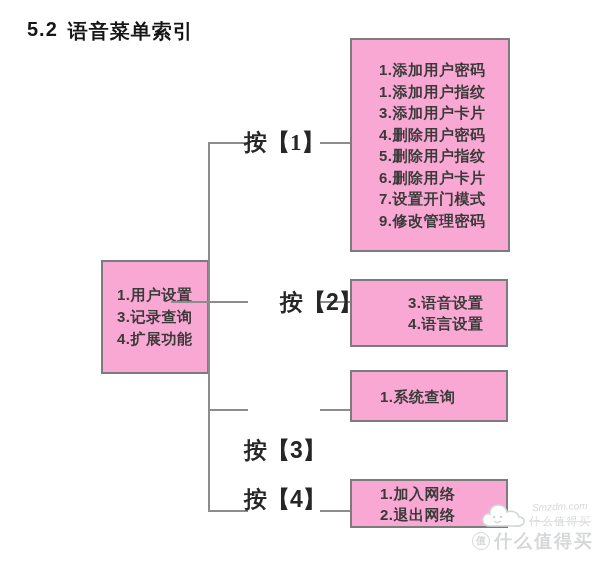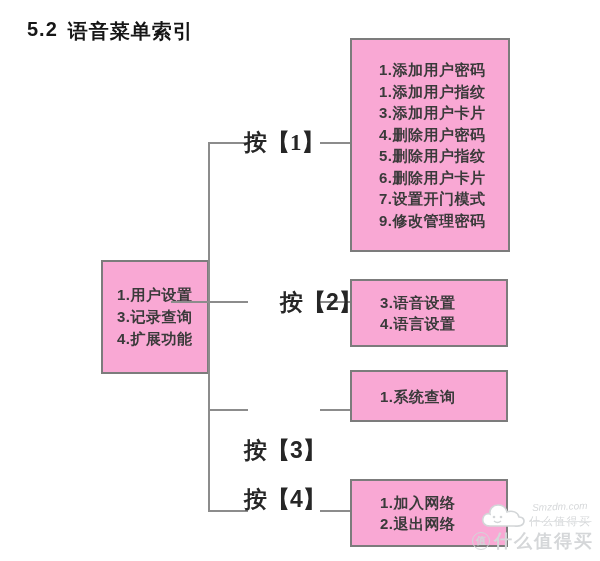--- a/index.html
+++ b/index.html
@@ -25,24 +25,24 @@
     display:flex;flex-direction:column;justify-content:center;
     color:#3a3a3a;font-weight:600;font-size:15px;
     letter-spacing:0.5px;
   }
   .box .mline{white-space:nowrap;}
   .root-box{left:69px;top:260px;width:108px;height:114px;padding-left:14px;margin-left:32px;}
   .root-box .mline{line-height:22px;}
   .box-1{left:350px;top:38px;width:160px;height:214px;padding-left:27px;}
   .box-1 .mline{line-height:21.5px;}
   .box-2{left:350px;top:279px;width:158px;height:68px;padding-left:28px;}
-  .box-2 .mline{line-height:21px;}
+  .box-2 .mline{line-height:21px;margin-left:28px;}
   .box-3{left:350px;top:370px;width:158px;height:52px;padding-left:28px;}
   .box-3 .mline{line-height:21px;}
-  .box-4{left:350px;top:479px;width:158px;height:68px;padding-left:28px;}
+  .box-4{left:350px;top:479px;width:158px;height:49px;padding-left:28px;}
   .box-4 .mline{line-height:21px;}
   
   .hline,.vline{position:absolute;background:#8c8c8c;}
   .hline{height:2px;}
   .vline{width:2px;}
   
   .key-label{
     position:absolute;left:244px;width:80px;
     text-align:center;line-height:30px;
     font-size:23px;font-weight:700;color:#262626;

